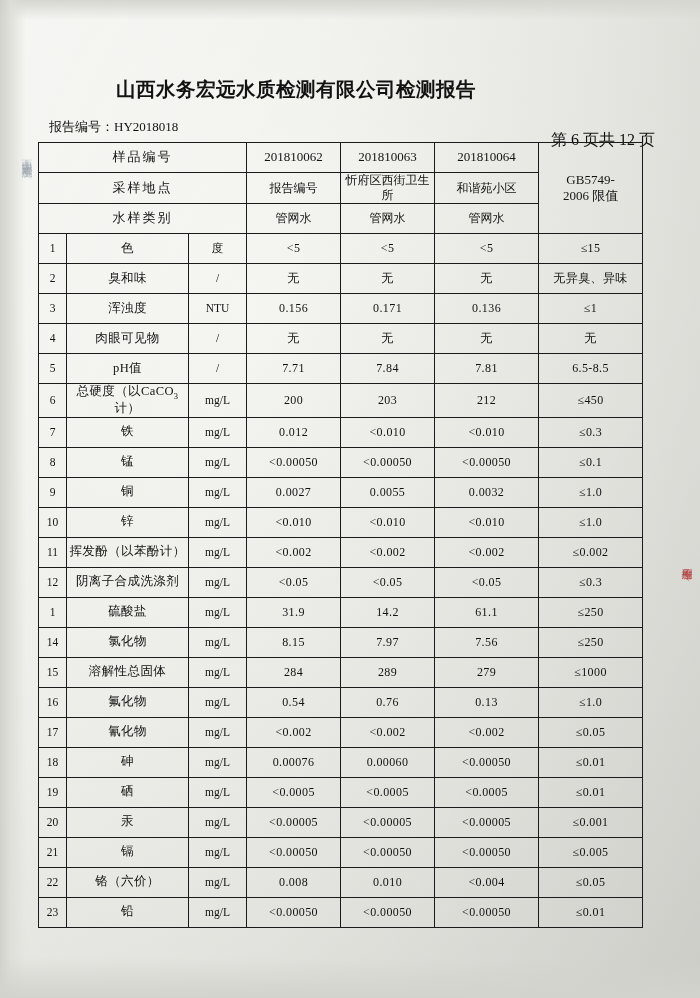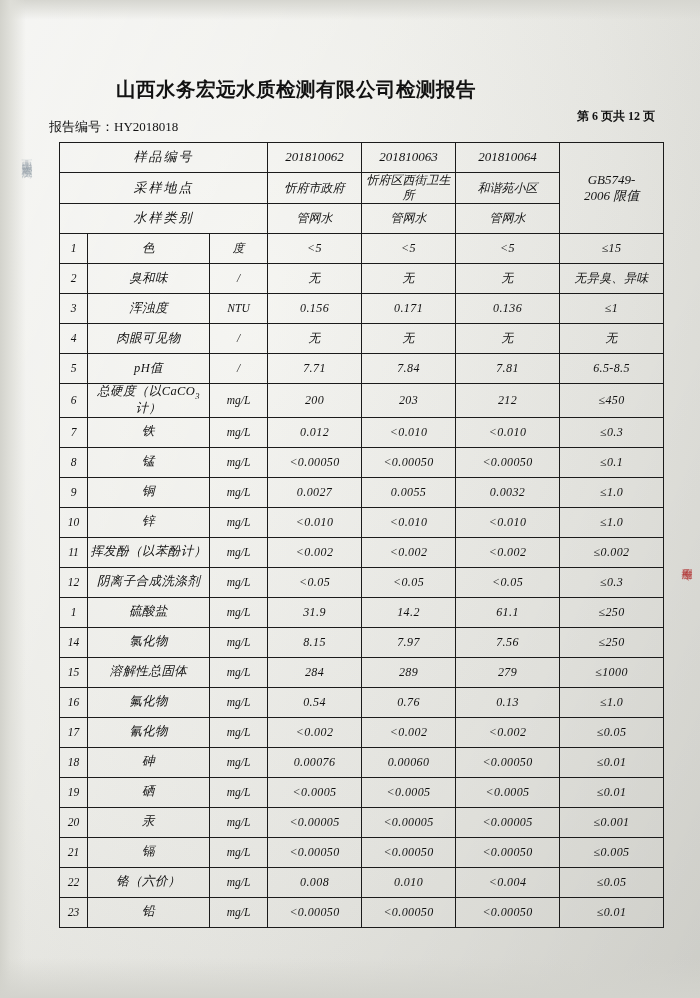--- a/index.html
+++ b/index.html
@@ -84,35 +84,34 @@
 
   .report-no {
     position: absolute;
     top: 118px;
     left: 49px;
     font-size: 13px;
     font-weight: normal;
   }
   .page-no {
     position: absolute;
-    top: 108px;
+    top: 130px;
     right: 45px;
-    font-size: 12px;
-    font-weight: bold;
+    font-size: 16px;
+    font-weight: normal;
   }
 
   table.report {
     position: absolute;
     top: 142px;
-    left: 59px;
+    left: 38px;
     width: 604px;
     border-collapse: collapse;
     table-layout: fixed;
     font-size: 12px;
-    font-style: italic;
   }
   table.report td {
     border: 1px solid #1b1b1b;
     text-align: center;
     vertical-align: middle;
     padding: 0 2px;
     line-height: 1.25;
     height: 29px;
     font-family: "Liberation Serif", "DejaVu Serif", serif;
   }
@@ -180,21 +179,21 @@
         <td class="sample-no-val">201810062</td>
         <td class="sample-no-val">201810063</td>
         <td class="sample-no-val">201810064</td>
         <td rowspan="3" class="std-cell">
           <div>GB5749-</div>
           <div>2006 限值</div>
         </td>
       </tr>
       <tr>
         <td colspan="3" class="hdr-label">采样地点</td>
-        <td class="place-val">忻府市政府</td>
+        <td class="place-val">报告编号</td>
         <td class="place-val">忻府区西街卫生所</td>
         <td class="place-val">和谐苑小区</td>
       </tr>
       <tr>
         <td colspan="3" class="hdr-label">水样类别</td>
         <td class="place-val">管网水</td>
         <td class="place-val">管网水</td>
         <td class="place-val">管网水</td>
       </tr>
 

